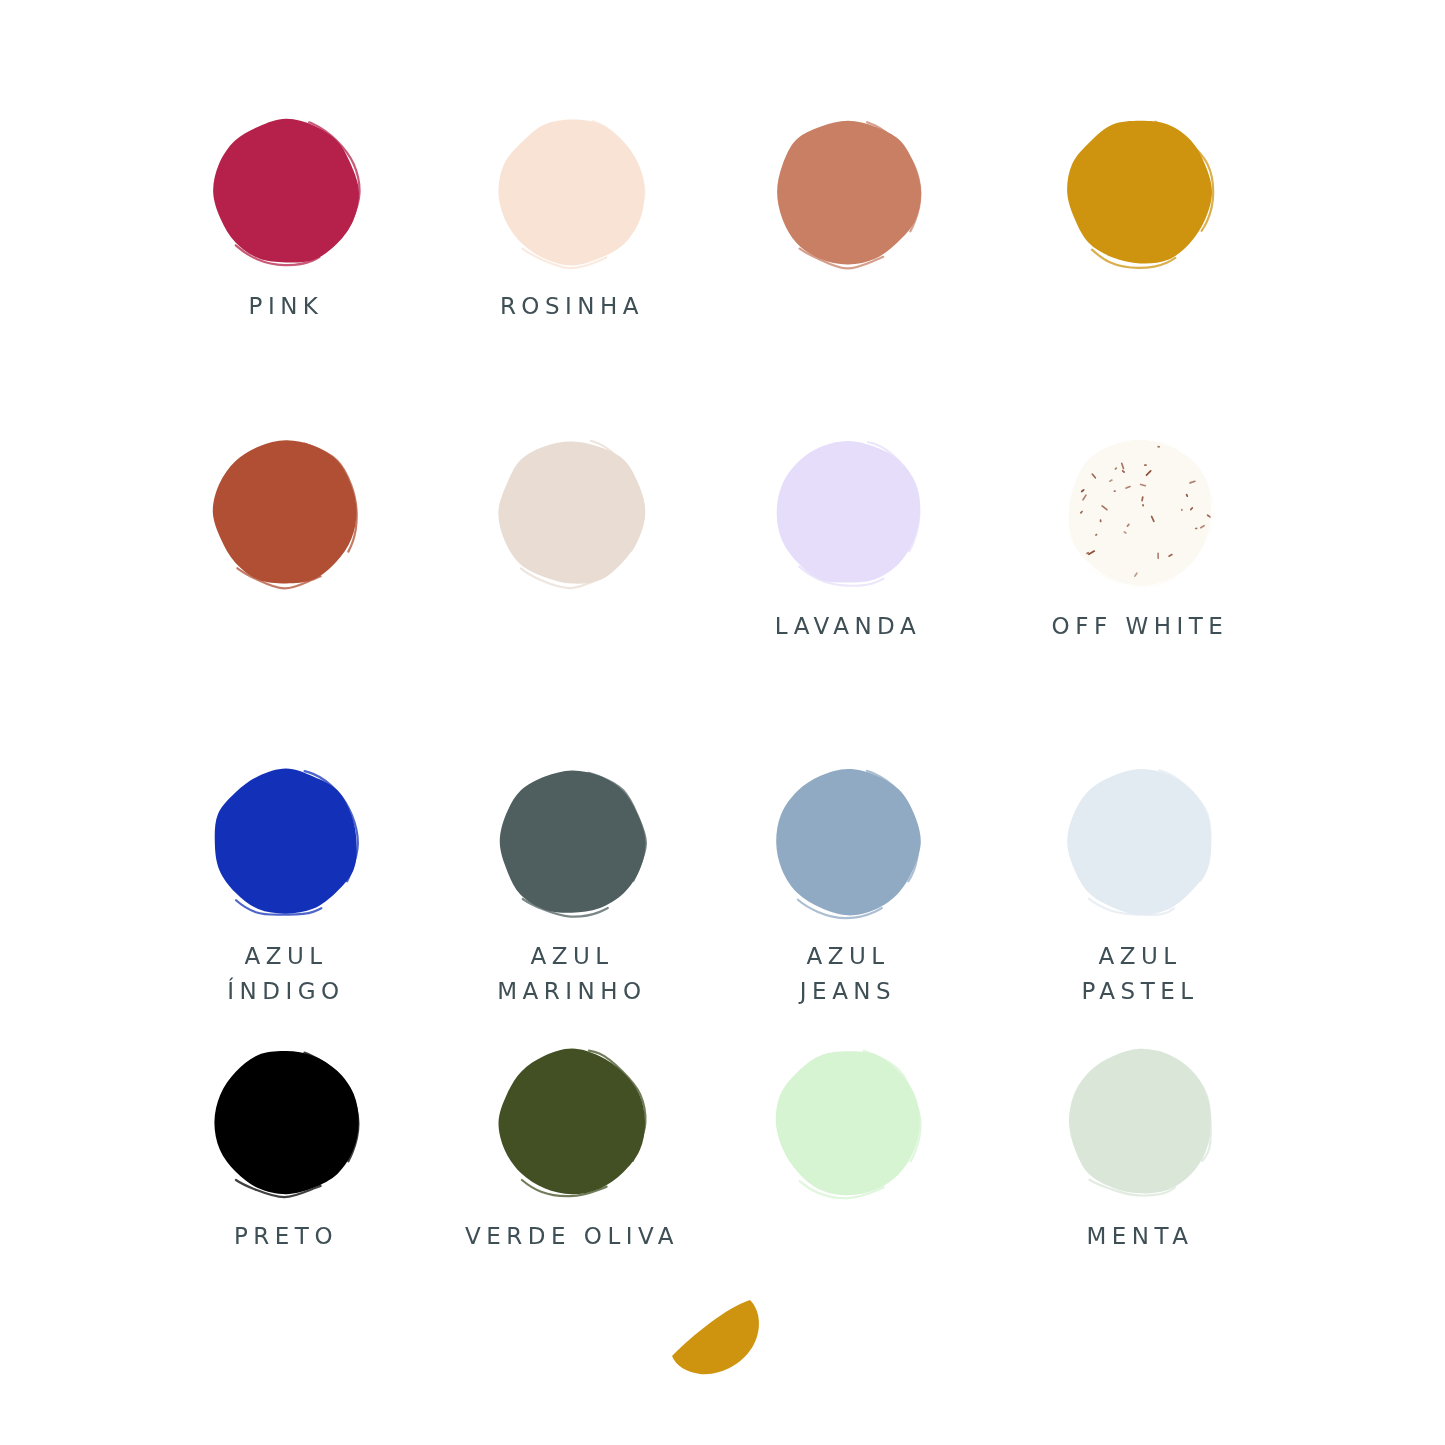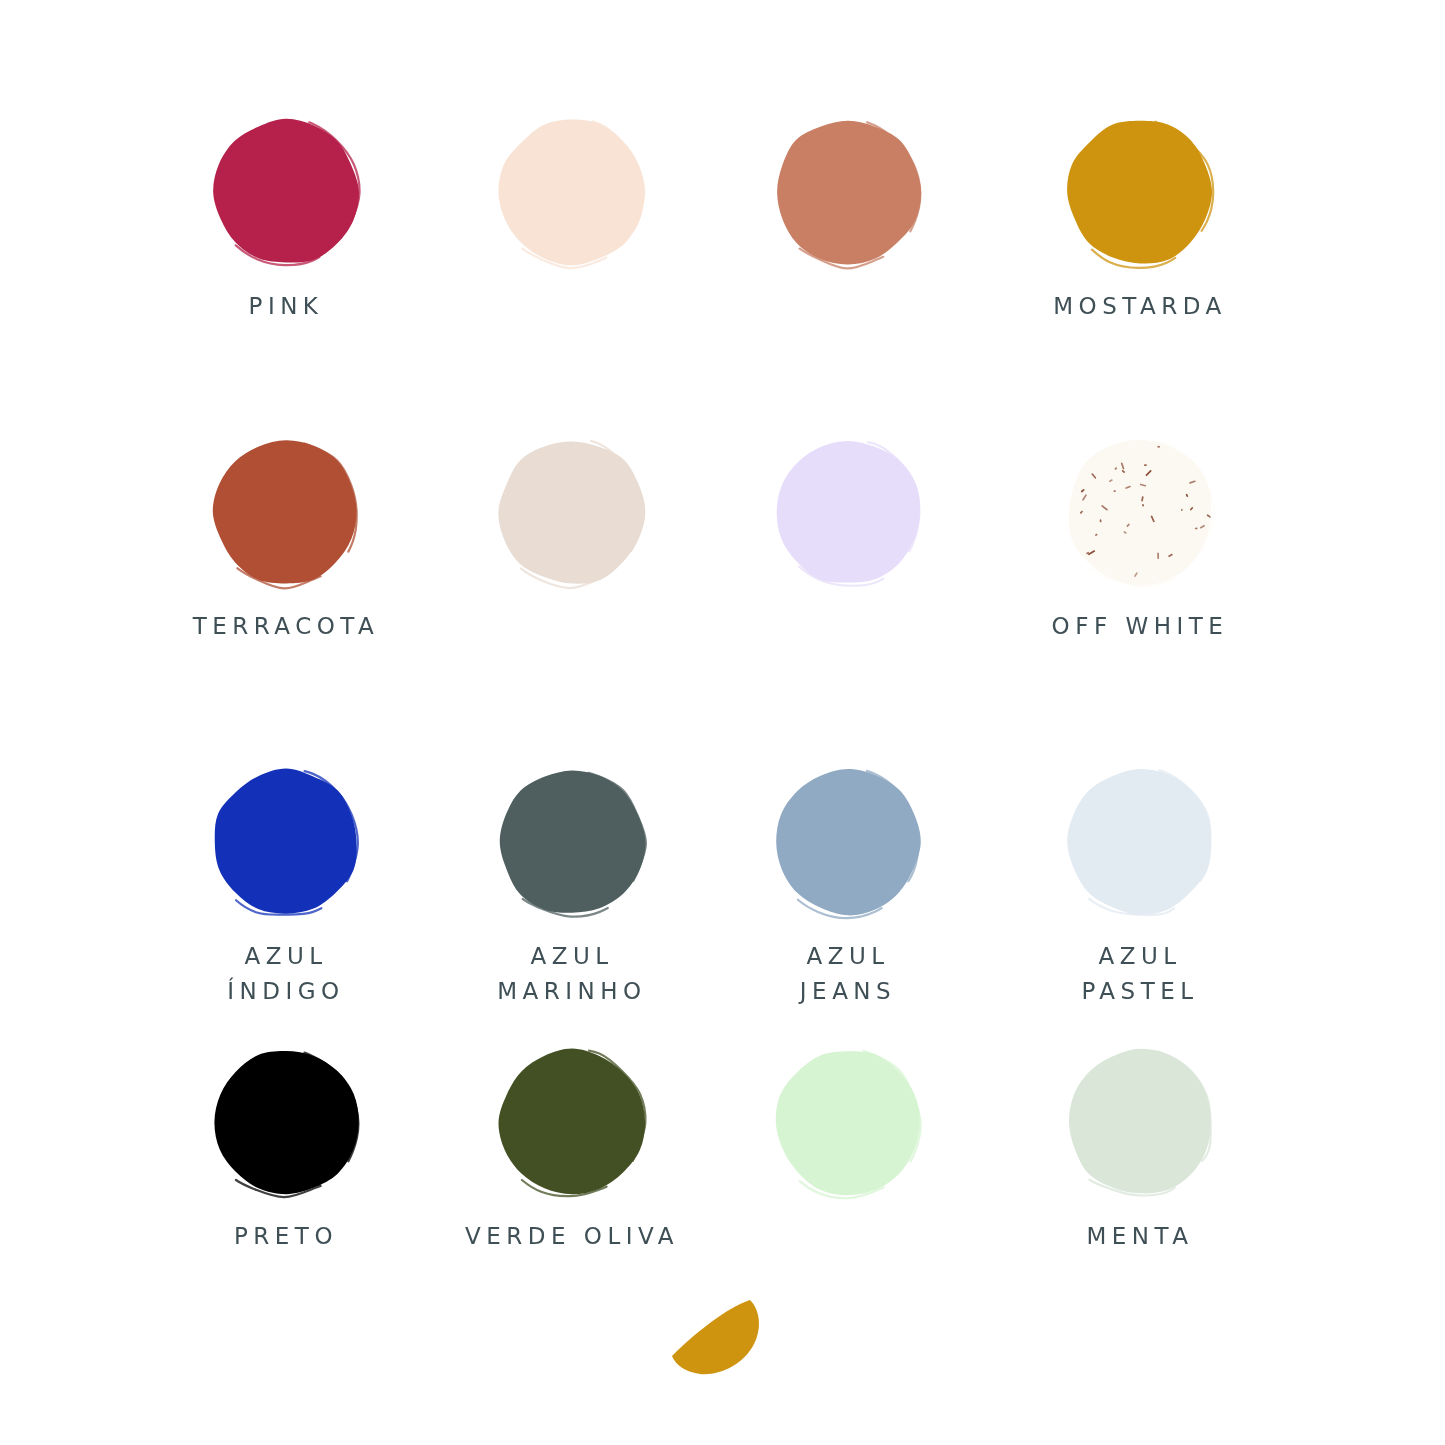--- a/index.html
+++ b/index.html
@@ -100,20 +100,21 @@
           <svg class="disc-svg" viewBox="0 0 150 150">
             <defs>
               <clipPath id="clip-rosinha">
                 <path d="M147.37,75.00C147.60,84.26 146.17,94.41 142.77,103.07C139.36,111.73 133.66,120.57 126.95,126.95C120.23,133.32 111.14,137.76 102.48,141.34C93.82,144.92 84.17,148.40 75.00,148.43C65.83,148.46 55.92,145.28 47.45,141.50C38.99,137.72 30.79,132.24 24.23,125.77C17.68,119.30 11.92,111.16 8.12,102.70C4.33,94.24 1.62,84.30 1.46,75.00C1.29,65.70 3.20,55.21 7.14,46.89C11.07,38.56 18.38,31.57 25.05,25.05C31.72,18.52 38.82,11.50 47.14,7.74C55.47,3.99 65.68,2.63 75.00,2.54C84.32,2.45 94.61,3.60 103.08,7.20C111.56,10.80 119.46,17.44 125.84,24.16C132.22,30.88 137.78,39.03 141.37,47.51C144.96,55.98 147.14,65.74 147.37,75.00Z"></path>
               </clipPath>
             </defs>
             <path d="M147.28,76.00C147.09,85.21 143.17,94.62 139.65,103.40C136.13,112.18 132.51,121.91 126.17,128.67C119.84,135.43 110.43,140.24 101.66,143.97C92.88,147.70 82.81,151.23 73.50,151.05C64.19,150.87 54.47,146.73 45.79,142.91C37.10,139.08 27.98,134.61 21.40,128.10C14.83,121.58 9.78,112.50 6.35,103.82C2.91,95.13 0.85,85.30 0.77,76.00C0.70,66.70 2.51,56.73 5.91,48.00C9.31,39.28 14.52,30.16 21.17,23.67C27.81,17.17 37.05,12.77 45.77,9.05C54.49,5.34 64.10,1.76 73.50,1.39C82.90,1.02 93.57,2.99 102.14,6.86C110.71,10.72 118.48,17.70 124.92,24.58C131.36,31.46 137.06,39.56 140.79,48.13C144.51,56.70 147.47,66.79 147.28,76.00Z" fill="none" stroke="#F8E3D5" stroke-width="2.2" stroke-linecap="round" opacity="0.75" stroke-dasharray="150 38 90 200" stroke-dashoffset="110"></path>
             <path d="M147.37,75.00C147.60,84.26 146.17,94.41 142.77,103.07C139.36,111.73 133.66,120.57 126.95,126.95C120.23,133.32 111.14,137.76 102.48,141.34C93.82,144.92 84.17,148.40 75.00,148.43C65.83,148.46 55.92,145.28 47.45,141.50C38.99,137.72 30.79,132.24 24.23,125.77C17.68,119.30 11.92,111.16 8.12,102.70C4.33,94.24 1.62,84.30 1.46,75.00C1.29,65.70 3.20,55.21 7.14,46.89C11.07,38.56 18.38,31.57 25.05,25.05C31.72,18.52 38.82,11.50 47.14,7.74C55.47,3.99 65.68,2.63 75.00,2.54C84.32,2.45 94.61,3.60 103.08,7.20C111.56,10.80 119.46,17.44 125.84,24.16C132.22,30.88 137.78,39.03 141.37,47.51C144.96,55.98 147.14,65.74 147.37,75.00Z" fill="#F8E3D5"></path>
           </svg>
         </div>
+        <div class="swatch-label">ROSINHA</div>
       </div>
       <div class="swatch" style="left: 718px; top: 101px;">
         <div class="disc-wrap">
           <svg class="disc-svg" viewBox="0 0 150 150">
             <defs>
               <clipPath id="clip-pessego">
                 <path d="M148.06,75.00C148.27,84.24 146.39,94.65 142.53,102.97C138.68,111.29 131.60,118.52 124.93,124.93C118.26,131.34 110.84,137.67 102.52,141.43C94.19,145.19 84.21,147.40 75.00,147.50C65.79,147.61 55.76,145.59 47.23,142.04C38.70,138.48 30.11,132.84 23.81,126.19C17.52,119.54 12.76,110.67 9.48,102.14C6.19,93.61 4.10,84.05 4.10,75.00C4.10,65.95 6.35,56.54 9.49,47.87C12.64,39.19 16.58,29.36 22.98,22.98C29.38,16.59 39.22,12.74 47.89,9.56C56.56,6.37 65.97,3.85 75.00,3.87C84.03,3.88 93.45,6.40 102.08,9.63C110.71,12.86 120.24,16.90 126.77,23.23C133.30,29.55 137.71,38.93 141.26,47.55C144.81,56.18 147.84,65.76 148.06,75.00Z"></path>
               </clipPath>
             </defs>
             <path d="M147.33,76.00C147.48,85.38 145.35,95.47 141.91,104.34C138.47,113.20 133.43,122.65 126.69,129.19C119.95,135.72 110.34,139.85 101.48,143.55C92.62,147.25 82.73,151.63 73.50,151.40C64.27,151.18 54.68,146.18 46.07,142.21C37.47,138.25 28.34,134.09 21.88,127.62C15.43,121.15 11.15,112.00 7.35,103.40C3.56,94.80 -0.85,85.14 -0.87,76.00C-0.88,66.86 3.36,57.06 7.25,48.56C11.14,40.06 16.25,32.01 22.49,24.99C28.72,17.96 36.17,10.35 44.67,6.40C53.17,2.46 64.02,1.01 73.50,1.32C82.98,1.63 93.09,4.28 101.57,8.24C110.04,12.21 117.80,18.50 124.37,25.13C130.93,31.77 137.15,39.57 140.97,48.05C144.80,56.53 147.17,66.62 147.33,76.00Z" fill="none" stroke="#C87F64" stroke-width="2.2" stroke-linecap="round" opacity="0.75" stroke-dasharray="150 38 90 200" stroke-dashoffset="110"></path>
@@ -126,35 +127,33 @@
           <svg class="disc-svg" viewBox="0 0 150 150">
             <defs>
               <clipPath id="clip-mostarda">
                 <path d="M147.03,75.00C147.05,84.01 143.91,93.65 140.31,102.05C136.71,110.46 131.62,118.62 125.42,125.42C119.22,132.22 111.52,139.37 103.11,142.87C94.71,146.38 84.21,146.83 75.00,146.45C65.79,146.07 56.34,143.99 47.83,140.60C39.32,137.20 30.27,132.50 23.93,126.07C17.58,119.64 13.40,110.53 9.78,102.02C6.15,93.50 2.60,84.19 2.17,75.00C1.74,65.81 3.39,55.26 7.17,46.91C10.96,38.55 18.23,31.42 24.89,24.89C31.55,18.36 38.78,11.24 47.13,7.72C55.48,4.19 65.70,3.76 75.00,3.74C84.30,3.71 94.40,4.22 102.93,7.57C111.46,10.92 119.96,17.09 126.17,23.83C132.38,30.57 136.72,39.47 140.20,47.99C143.67,56.52 147.01,65.99 147.03,75.00Z"></path>
               </clipPath>
             </defs>
             <path d="M148.23,76.00C148.12,85.50 145.85,95.77 142.00,104.37C138.15,112.98 131.73,120.76 125.11,127.61C118.49,134.46 110.88,141.59 102.28,145.47C93.67,149.35 83.08,150.94 73.50,150.90C63.92,150.87 53.42,149.14 44.81,145.27C36.19,141.40 28.62,134.43 21.81,127.69C15.00,120.95 7.78,113.43 3.93,104.82C0.08,96.20 -1.29,85.60 -1.28,76.00C-1.27,66.40 0.01,55.70 3.98,47.20C7.94,38.70 15.65,31.62 22.50,25.00C29.36,18.38 36.61,11.53 45.11,7.46C53.61,3.38 64.18,0.20 73.50,0.55C82.82,0.89 92.56,5.43 101.03,9.54C109.50,13.64 117.37,18.89 124.31,25.19C131.24,31.50 138.65,38.89 142.64,47.36C146.62,55.83 148.33,66.50 148.23,76.00Z" fill="none" stroke="#CE9410" stroke-width="2.2" stroke-linecap="round" opacity="0.75" stroke-dasharray="150 38 90 200" stroke-dashoffset="110"></path>
             <path d="M147.03,75.00C147.05,84.01 143.91,93.65 140.31,102.05C136.71,110.46 131.62,118.62 125.42,125.42C119.22,132.22 111.52,139.37 103.11,142.87C94.71,146.38 84.21,146.83 75.00,146.45C65.79,146.07 56.34,143.99 47.83,140.60C39.32,137.20 30.27,132.50 23.93,126.07C17.58,119.64 13.40,110.53 9.78,102.02C6.15,93.50 2.60,84.19 2.17,75.00C1.74,65.81 3.39,55.26 7.17,46.91C10.96,38.55 18.23,31.42 24.89,24.89C31.55,18.36 38.78,11.24 47.13,7.72C55.48,4.19 65.70,3.76 75.00,3.74C84.30,3.71 94.40,4.22 102.93,7.57C111.46,10.92 119.96,17.09 126.17,23.83C132.38,30.57 136.72,39.47 140.20,47.99C143.67,56.52 147.01,65.99 147.03,75.00Z" fill="#CE9410"></path>
           </svg>
         </div>
-        <div class="swatch-label">MOSTARDA</div>
       </div>
       <div class="swatch" style="left: 156px; top: 421px;">
         <div class="disc-wrap">
           <svg class="disc-svg" viewBox="0 0 150 150">
             <defs>
               <clipPath id="clip-terracota">
                 <path d="M145.56,75.00C145.59,84.00 143.70,93.70 140.29,102.05C136.88,110.40 131.34,118.39 125.10,125.10C118.87,131.82 111.24,138.78 102.89,142.34C94.54,145.91 84.31,146.45 75.00,146.48C65.69,146.51 55.47,146.00 47.03,142.53C38.59,139.05 30.54,132.41 24.35,125.65C18.16,118.89 13.63,110.42 9.87,101.98C6.12,93.54 2.10,84.11 1.81,75.00C1.53,65.89 4.41,55.76 8.16,47.31C11.91,38.86 17.68,30.60 24.30,24.30C30.92,18.00 39.41,12.99 47.86,9.49C56.31,5.99 65.91,3.39 75.00,3.28C84.09,3.16 93.87,5.40 102.42,8.81C110.96,12.21 119.99,17.19 126.27,23.73C132.55,30.27 136.90,39.48 140.11,48.03C143.33,56.57 145.53,66.00 145.56,75.00Z"></path>
               </clipPath>
             </defs>
             <path d="M145.64,76.00C145.90,85.33 144.99,95.44 141.84,104.31C138.69,113.18 133.51,122.82 126.73,129.23C119.95,135.64 110.04,139.09 101.16,142.79C92.29,146.49 82.70,151.48 73.50,151.43C64.30,151.38 54.56,146.45 45.96,142.48C37.37,138.50 28.92,133.86 21.92,127.58C14.93,121.29 7.91,113.38 4.00,104.79C0.09,96.19 -1.80,85.50 -1.55,76.00C-1.31,66.50 1.37,56.25 5.44,47.81C9.52,39.37 16.25,32.06 22.89,25.39C29.52,18.71 36.81,11.60 45.24,7.78C53.68,3.97 64.19,2.24 73.50,2.51C82.81,2.77 92.34,5.88 101.10,9.37C109.85,12.86 119.50,16.97 126.03,23.47C132.56,29.96 137.01,39.58 140.28,48.34C143.55,57.09 145.38,66.67 145.64,76.00Z" fill="none" stroke="#B04F34" stroke-width="2.2" stroke-linecap="round" opacity="0.75" stroke-dasharray="150 38 90 200" stroke-dashoffset="110"></path>
             <path d="M145.56,75.00C145.59,84.00 143.70,93.70 140.29,102.05C136.88,110.40 131.34,118.39 125.10,125.10C118.87,131.82 111.24,138.78 102.89,142.34C94.54,145.91 84.31,146.45 75.00,146.48C65.69,146.51 55.47,146.00 47.03,142.53C38.59,139.05 30.54,132.41 24.35,125.65C18.16,118.89 13.63,110.42 9.87,101.98C6.12,93.54 2.10,84.11 1.81,75.00C1.53,65.89 4.41,55.76 8.16,47.31C11.91,38.86 17.68,30.60 24.30,24.30C30.92,18.00 39.41,12.99 47.86,9.49C56.31,5.99 65.91,3.39 75.00,3.28C84.09,3.16 93.87,5.40 102.42,8.81C110.96,12.21 119.99,17.19 126.27,23.73C132.55,30.27 136.90,39.48 140.11,48.03C143.33,56.57 145.53,66.00 145.56,75.00Z" fill="#B04F34"></path>
           </svg>
         </div>
-        <div class="swatch-label">TERRACOTA</div>
       </div>
       <div class="swatch" style="left: 442px; top: 421px;">
         <div class="disc-wrap">
           <svg class="disc-svg" viewBox="0 0 150 150">
             <defs>
               <clipPath id="clip-bege">
                 <path d="M148.12,75.00C148.08,84.17 145.12,94.07 141.34,102.48C137.56,110.88 131.80,118.69 125.44,125.44C119.08,132.19 111.57,139.46 103.16,142.99C94.75,146.51 84.19,147.03 75.00,146.57C65.81,146.10 56.65,143.47 47.99,140.20C39.34,136.93 29.85,133.12 23.08,126.92C16.31,120.72 11.00,111.66 7.39,103.01C3.77,94.35 1.06,84.19 1.40,75.00C1.74,65.81 5.78,56.46 9.43,47.84C13.09,39.23 16.92,29.73 23.31,23.31C29.71,16.90 39.19,12.47 47.81,9.35C56.42,6.23 65.97,4.49 75.00,4.58C84.03,4.67 93.30,6.81 101.98,9.87C110.65,12.94 120.46,16.69 127.05,22.95C133.64,29.21 138.02,38.77 141.53,47.44C145.04,56.12 148.15,65.83 148.12,75.00Z"></path>
               </clipPath>
             </defs>
             <path d="M147.19,76.00C146.99,85.21 143.36,94.87 139.58,103.37C135.80,111.87 130.93,120.50 124.50,127.00C118.06,133.49 109.48,138.34 100.98,142.34C92.48,146.35 82.76,150.80 73.50,151.04C64.24,151.29 54.20,147.53 45.41,143.81C36.63,140.09 27.66,135.23 20.79,128.71C13.92,122.20 7.86,113.49 4.19,104.71C0.53,95.92 -1.32,85.52 -1.20,76.00C-1.07,66.48 1.17,56.27 4.96,47.61C8.75,38.95 14.82,30.69 21.53,24.03C28.23,17.37 36.53,11.50 45.19,7.66C53.85,3.81 64.01,1.09 73.50,0.96C82.99,0.83 93.60,2.89 102.14,6.86C110.68,10.82 118.30,17.88 124.74,24.76C131.19,31.63 137.04,39.59 140.79,48.13C144.53,56.67 147.39,66.79 147.19,76.00Z" fill="none" stroke="#E8DCD3" stroke-width="2.2" stroke-linecap="round" opacity="0.75" stroke-dasharray="150 38 90 200" stroke-dashoffset="110"></path>
@@ -167,20 +166,21 @@
           <svg class="disc-svg" viewBox="0 0 150 150">
             <defs>
               <clipPath id="clip-lavanda">
                 <path d="M147.00,75.00C146.70,84.24 144.45,93.80 140.98,102.33C137.52,110.86 132.57,119.59 126.20,126.20C119.82,132.80 111.27,138.75 102.74,141.96C94.20,145.17 84.28,145.39 75.00,145.46C65.72,145.54 55.48,145.75 47.08,142.41C38.68,139.06 31.00,132.05 24.60,125.40C18.20,118.74 12.15,110.87 8.67,102.47C5.19,94.07 3.64,84.13 3.72,75.00C3.79,65.87 5.56,56.03 9.12,47.71C12.68,39.39 18.59,31.40 25.07,25.07C31.54,18.74 39.65,13.28 47.97,9.75C56.29,6.22 66.00,3.87 75.00,3.89C84.00,3.90 93.44,6.55 101.99,9.85C110.53,13.15 119.49,17.53 126.29,23.71C133.10,29.88 139.37,38.36 142.82,46.91C146.28,55.46 147.31,65.76 147.00,75.00Z"></path>
               </clipPath>
             </defs>
             <path d="M146.33,76.00C146.15,85.38 144.28,95.13 140.95,103.94C137.62,112.74 132.78,121.91 126.34,128.84C119.89,135.76 111.09,142.21 102.29,145.50C93.48,148.79 82.88,149.09 73.50,148.58C64.12,148.06 54.44,146.06 45.99,142.41C37.55,138.75 29.67,132.99 22.85,126.65C16.02,120.31 8.91,112.80 5.03,104.36C1.15,95.92 -0.51,85.42 -0.42,76.00C-0.34,66.58 1.95,56.57 5.56,47.86C9.16,39.14 14.68,30.60 21.21,23.71C27.74,16.83 36.02,9.77 44.73,6.55C53.45,3.32 63.95,4.27 73.50,4.36C83.05,4.44 93.33,3.86 102.05,7.07C110.77,10.29 119.19,16.90 125.84,23.66C132.50,30.42 138.58,38.91 141.99,47.63C145.41,56.35 146.50,66.62 146.33,76.00Z" fill="none" stroke="#E6DDFA" stroke-width="2.2" stroke-linecap="round" opacity="0.75" stroke-dasharray="150 38 90 200" stroke-dashoffset="110"></path>
             <path d="M147.00,75.00C146.70,84.24 144.45,93.80 140.98,102.33C137.52,110.86 132.57,119.59 126.20,126.20C119.82,132.80 111.27,138.75 102.74,141.96C94.20,145.17 84.28,145.39 75.00,145.46C65.72,145.54 55.48,145.75 47.08,142.41C38.68,139.06 31.00,132.05 24.60,125.40C18.20,118.74 12.15,110.87 8.67,102.47C5.19,94.07 3.64,84.13 3.72,75.00C3.79,65.87 5.56,56.03 9.12,47.71C12.68,39.39 18.59,31.40 25.07,25.07C31.54,18.74 39.65,13.28 47.97,9.75C56.29,6.22 66.00,3.87 75.00,3.89C84.00,3.90 93.44,6.55 101.99,9.85C110.53,13.15 119.49,17.53 126.29,23.71C133.10,29.88 139.37,38.36 142.82,46.91C146.28,55.46 147.31,65.76 147.00,75.00Z" fill="#E6DDFA"></path>
           </svg>
         </div>
+        <div class="swatch-label">LAVANDA</div>
       </div>
       <div class="swatch" style="left: 1010px; top: 421px; text-align: center;">
         <div class="disc-wrap">
           <svg class="disc-svg" viewBox="0 0 150 150">
             <defs>
               <clipPath id="clip-off-white">
                 <path d="M145.91,75.00C145.55,84.22 143.95,93.65 140.68,102.21C137.42,110.76 132.57,119.52 126.32,126.32C120.07,133.12 111.71,139.30 103.16,142.99C94.61,146.67 84.30,148.64 75.00,148.44C65.70,148.24 55.83,145.53 47.34,141.78C38.84,138.04 30.74,132.41 24.03,125.97C17.33,119.52 10.46,111.61 7.11,103.12C3.76,94.63 3.55,84.22 3.92,75.00C4.30,65.78 6.21,56.49 9.39,47.82C12.56,39.15 16.64,29.57 22.96,22.96C29.29,16.36 38.66,11.55 47.33,8.20C56.00,4.85 65.79,2.83 75.00,2.87C84.21,2.91 93.91,5.09 102.56,8.46C111.21,11.83 120.17,16.71 126.88,23.12C133.60,29.52 139.66,38.26 142.83,46.91C146.00,55.55 146.26,65.78 145.91,75.00Z"></path>
               </clipPath>
             </defs>
             <path d="M148.84,76.00C148.56,85.29 143.75,94.76 139.96,103.53C136.18,112.30 132.46,121.76 126.12,128.62C119.78,135.48 110.71,141.22 101.94,144.67C93.17,148.12 82.81,149.73 73.50,149.31C64.19,148.89 54.95,145.52 46.10,142.15C37.25,138.78 27.26,135.38 20.43,129.07C13.60,122.77 8.61,113.16 5.13,104.32C1.66,95.47 -0.37,85.47 -0.45,76.00C-0.52,66.53 0.80,55.94 4.67,47.49C8.53,39.03 15.91,31.66 22.76,25.26C29.61,18.86 37.32,12.72 45.78,9.07C54.23,5.41 64.14,3.61 73.50,3.33C82.86,3.04 93.39,3.78 101.94,7.34C110.49,10.91 118.19,17.96 124.80,24.70C131.42,31.44 137.64,39.22 141.65,47.77C145.65,56.32 149.12,66.71 148.84,76.00Z" fill="none" stroke="#FCF9F2" stroke-width="2.2" stroke-linecap="round" opacity="0.35" stroke-dasharray="150 38 90 200" stroke-dashoffset="110"></path>

